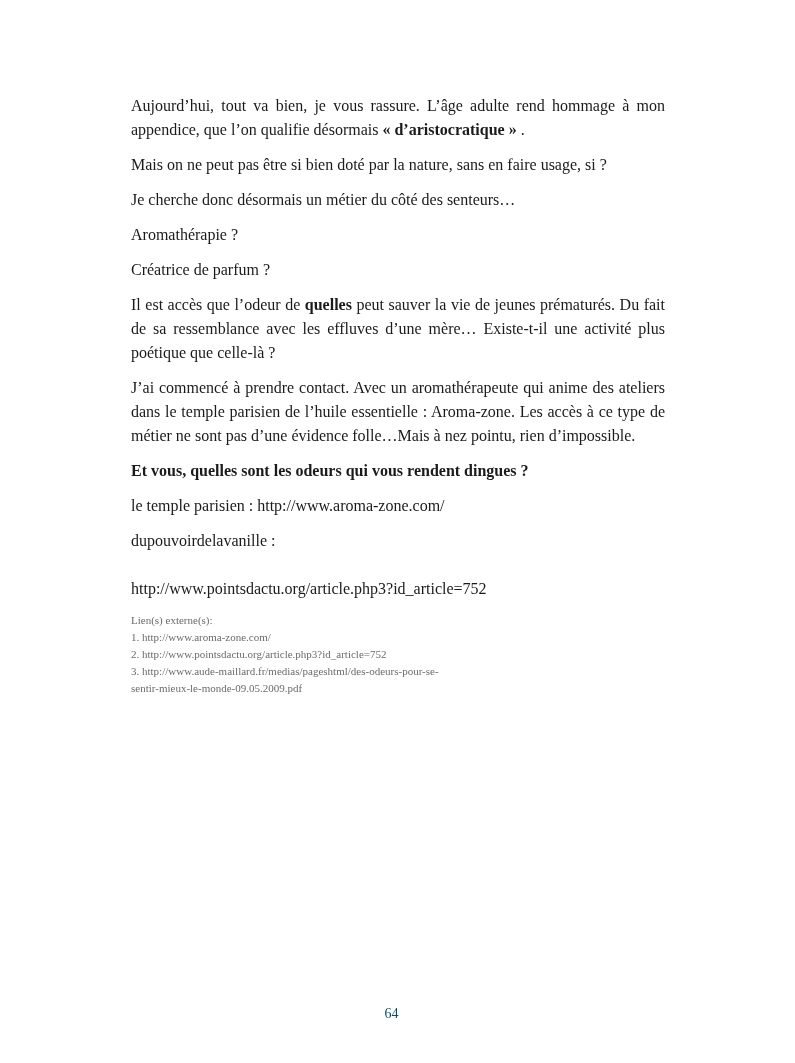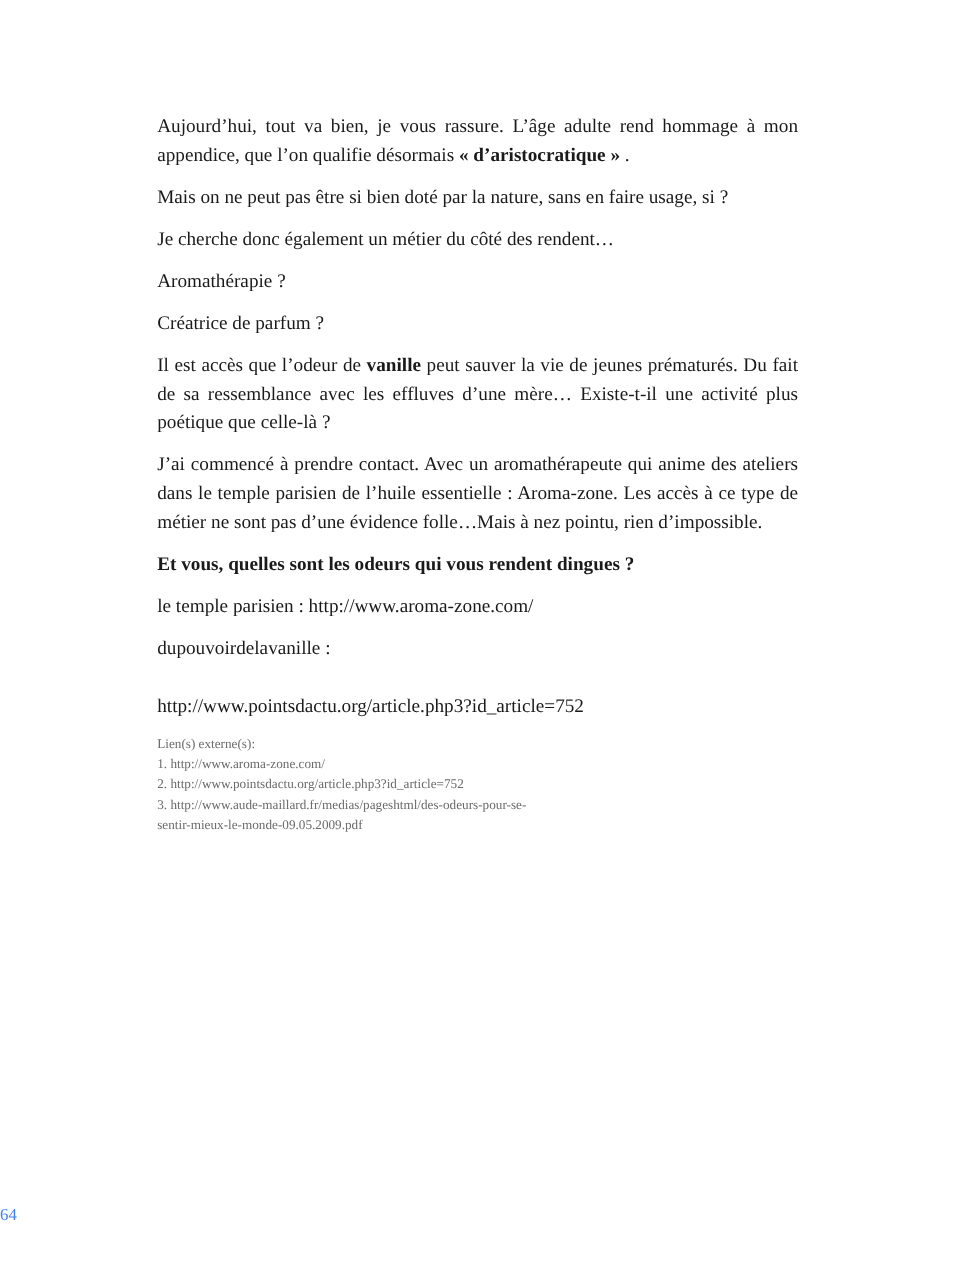--- a/index.html
+++ b/index.html
@@ -34,42 +34,43 @@
     font-size: 11px;
     line-height: 17px;
     color: #6b6b6b;
   }
   .footnotes div { white-space: nowrap; }
   .pagenum {
     position: absolute;
     left: 0;
     right: 12px;
     top: 1006px;
+    text-align: center;
     font-size: 14px;
-    color: #3b82f6;
+    color: #0c4a6e;
   }
 </style>
 </head>
 <body>
 
 <div class="page">
   <div class="content">
 
     <p class="para just"><span>Aujourd’hui, tout va bien, je vous rassure. L’âge adulte rend hommage à mon appendice, que l’on qualifie désormais </span><span class="b">« d’aristocratique »</span><span> .</span></p>
 
     <p class="para">Mais on ne peut pas être si bien doté par la nature, sans en faire usage, si ?</p>
 
-    <p class="para">Je cherche donc également un métier du côté des rendent…</p>
+    <p class="para">Je cherche donc désormais un métier du côté des senteurs…</p>
 
     <p class="para">Aromathérapie ?</p>
 
 
     <p class="para">Créatrice de parfum ?</p>
 
-    <p class="para just"><span>Il est accès que l’odeur de </span><span class="b">vanille</span><span> peut sauver la vie de jeunes prématurés. Du fait de sa ressemblance avec les effluves d’une mère… Existe-t-il une activité plus poétique que celle-là ?</span></p>
+    <p class="para just"><span>Il est accès que l’odeur de </span><span class="b">quelles</span><span> peut sauver la vie de jeunes prématurés. Du fait de sa ressemblance avec les effluves d’une mère… Existe-t-il une activité plus poétique que celle-là ?</span></p>
 
     <p class="para just">J’ai commencé à prendre contact. Avec un aromathérapeute qui anime des ateliers dans le temple parisien de l’huile essentielle : Aroma-zone. Les accès à ce type de métier ne sont pas d’une évidence folle…Mais à nez pointu, rien d’impossible.</p>
 
     <p class="para bi">Et vous, quelles sont les odeurs qui vous rendent dingues ?</p>
 
     <p class="para">le temple parisien : http://www.aroma-zone.com/</p>
 
     <div class="para">
       <div class="spread">
         <span>du</span>

